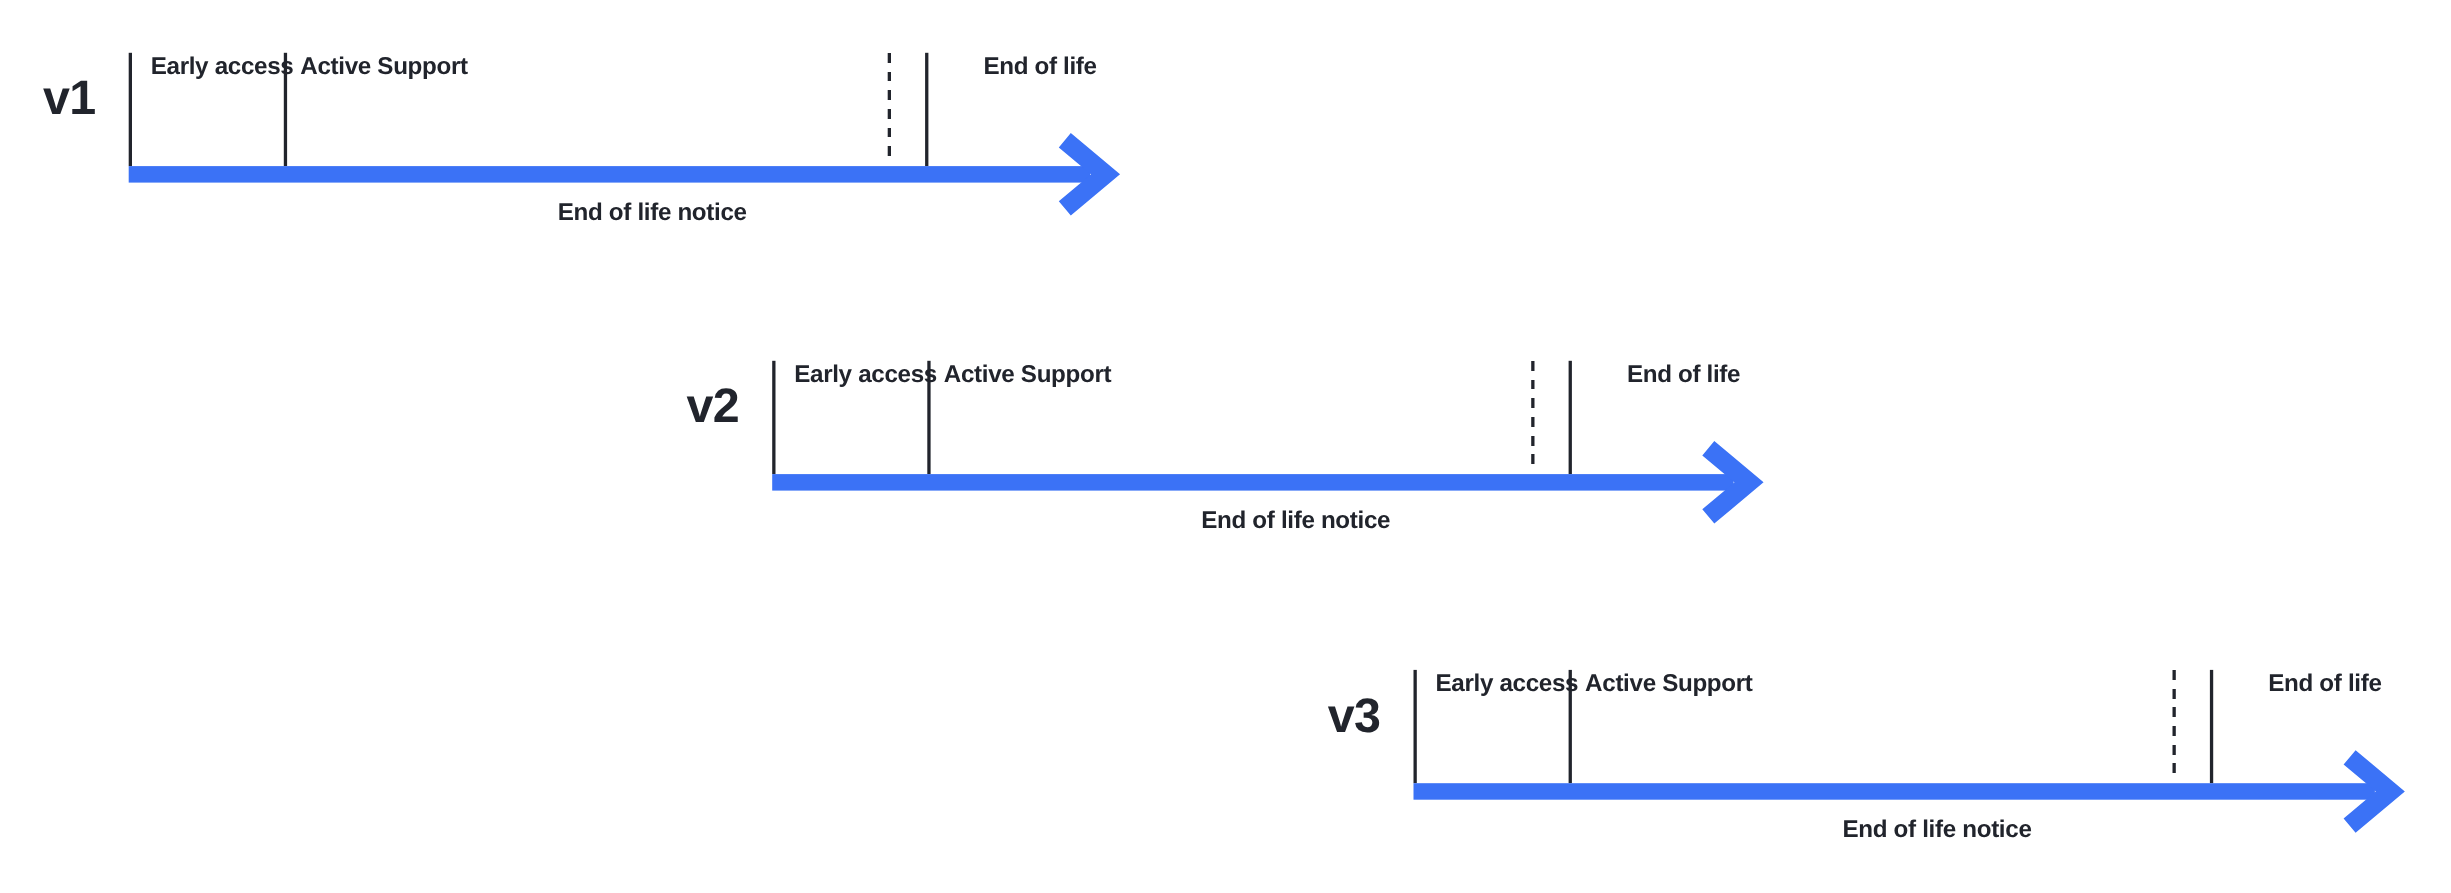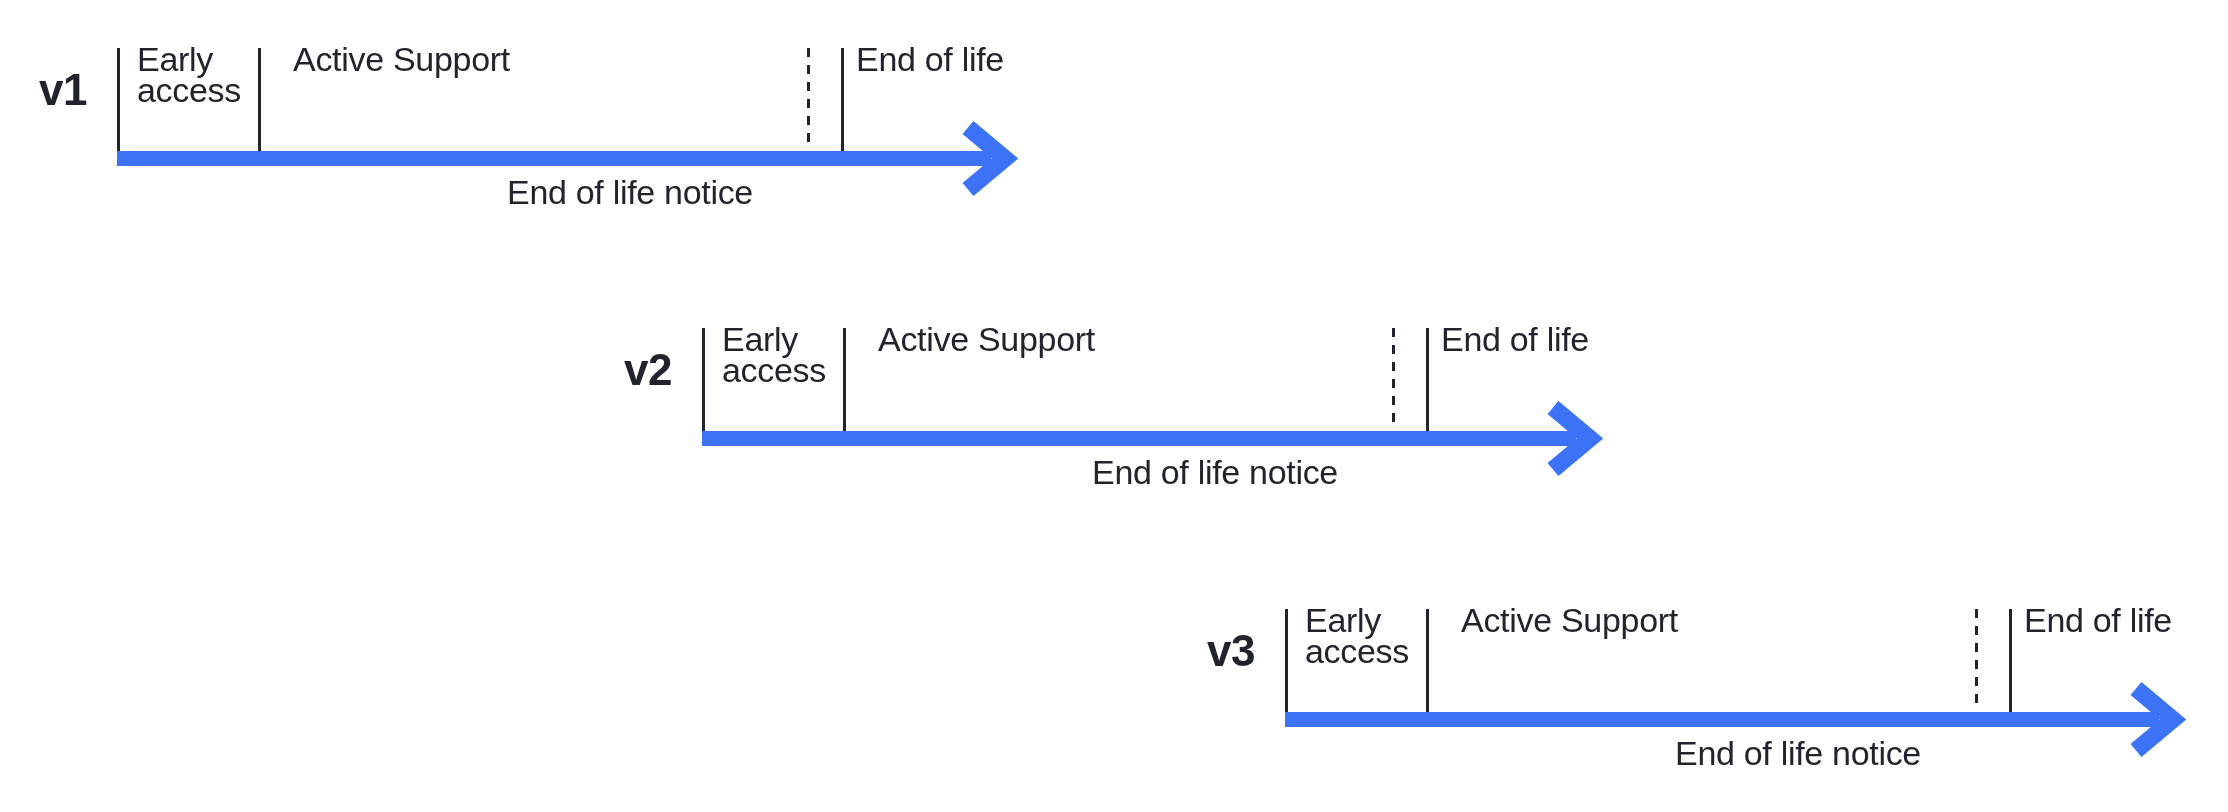--- a/index.html
+++ b/index.html
@@ -35,27 +35,27 @@
   .bar {
     position: absolute; left: 0; top: 103px; width: 874px; height: 15px;
     background: var(--accent);
   }
   .chev {
     position: absolute; left: 842px; top: 68px; width: 64px; height: 85px;
     fill: none; stroke: var(--accent); stroke-width: 17;
     stroke-linejoin: miter; stroke-linecap: butt;
   }
   .lbl {
-    position: absolute; top: -4px; font-size: 34px; font-weight: 400;
+    position: absolute; top: -4px; font-size: 22px; font-weight: 700;
     line-height: 31px; letter-spacing: -0.3px; color: var(--ink);
     white-space: nowrap;
   }
   .lbl.early  { left: 20px; width: 132px; white-space: normal; }
-  .lbl.active { left: 176px; }
-  .lbl.eol    { left: 739px; text-align: right; }
+  .lbl.active { left: 156px; }
+  .lbl.eol    { left: 777px; text-align: right; }
   .lbl.notice { top: 129px; left: 390px; width: 300px; text-align: left; }
 </style>
 </head>
 <body>
 
 <div class="canvas">
 
   <div class="tl" id="tl-v1">
     <div class="version">v1</div>
     <div class="tick tick-start"></div>

